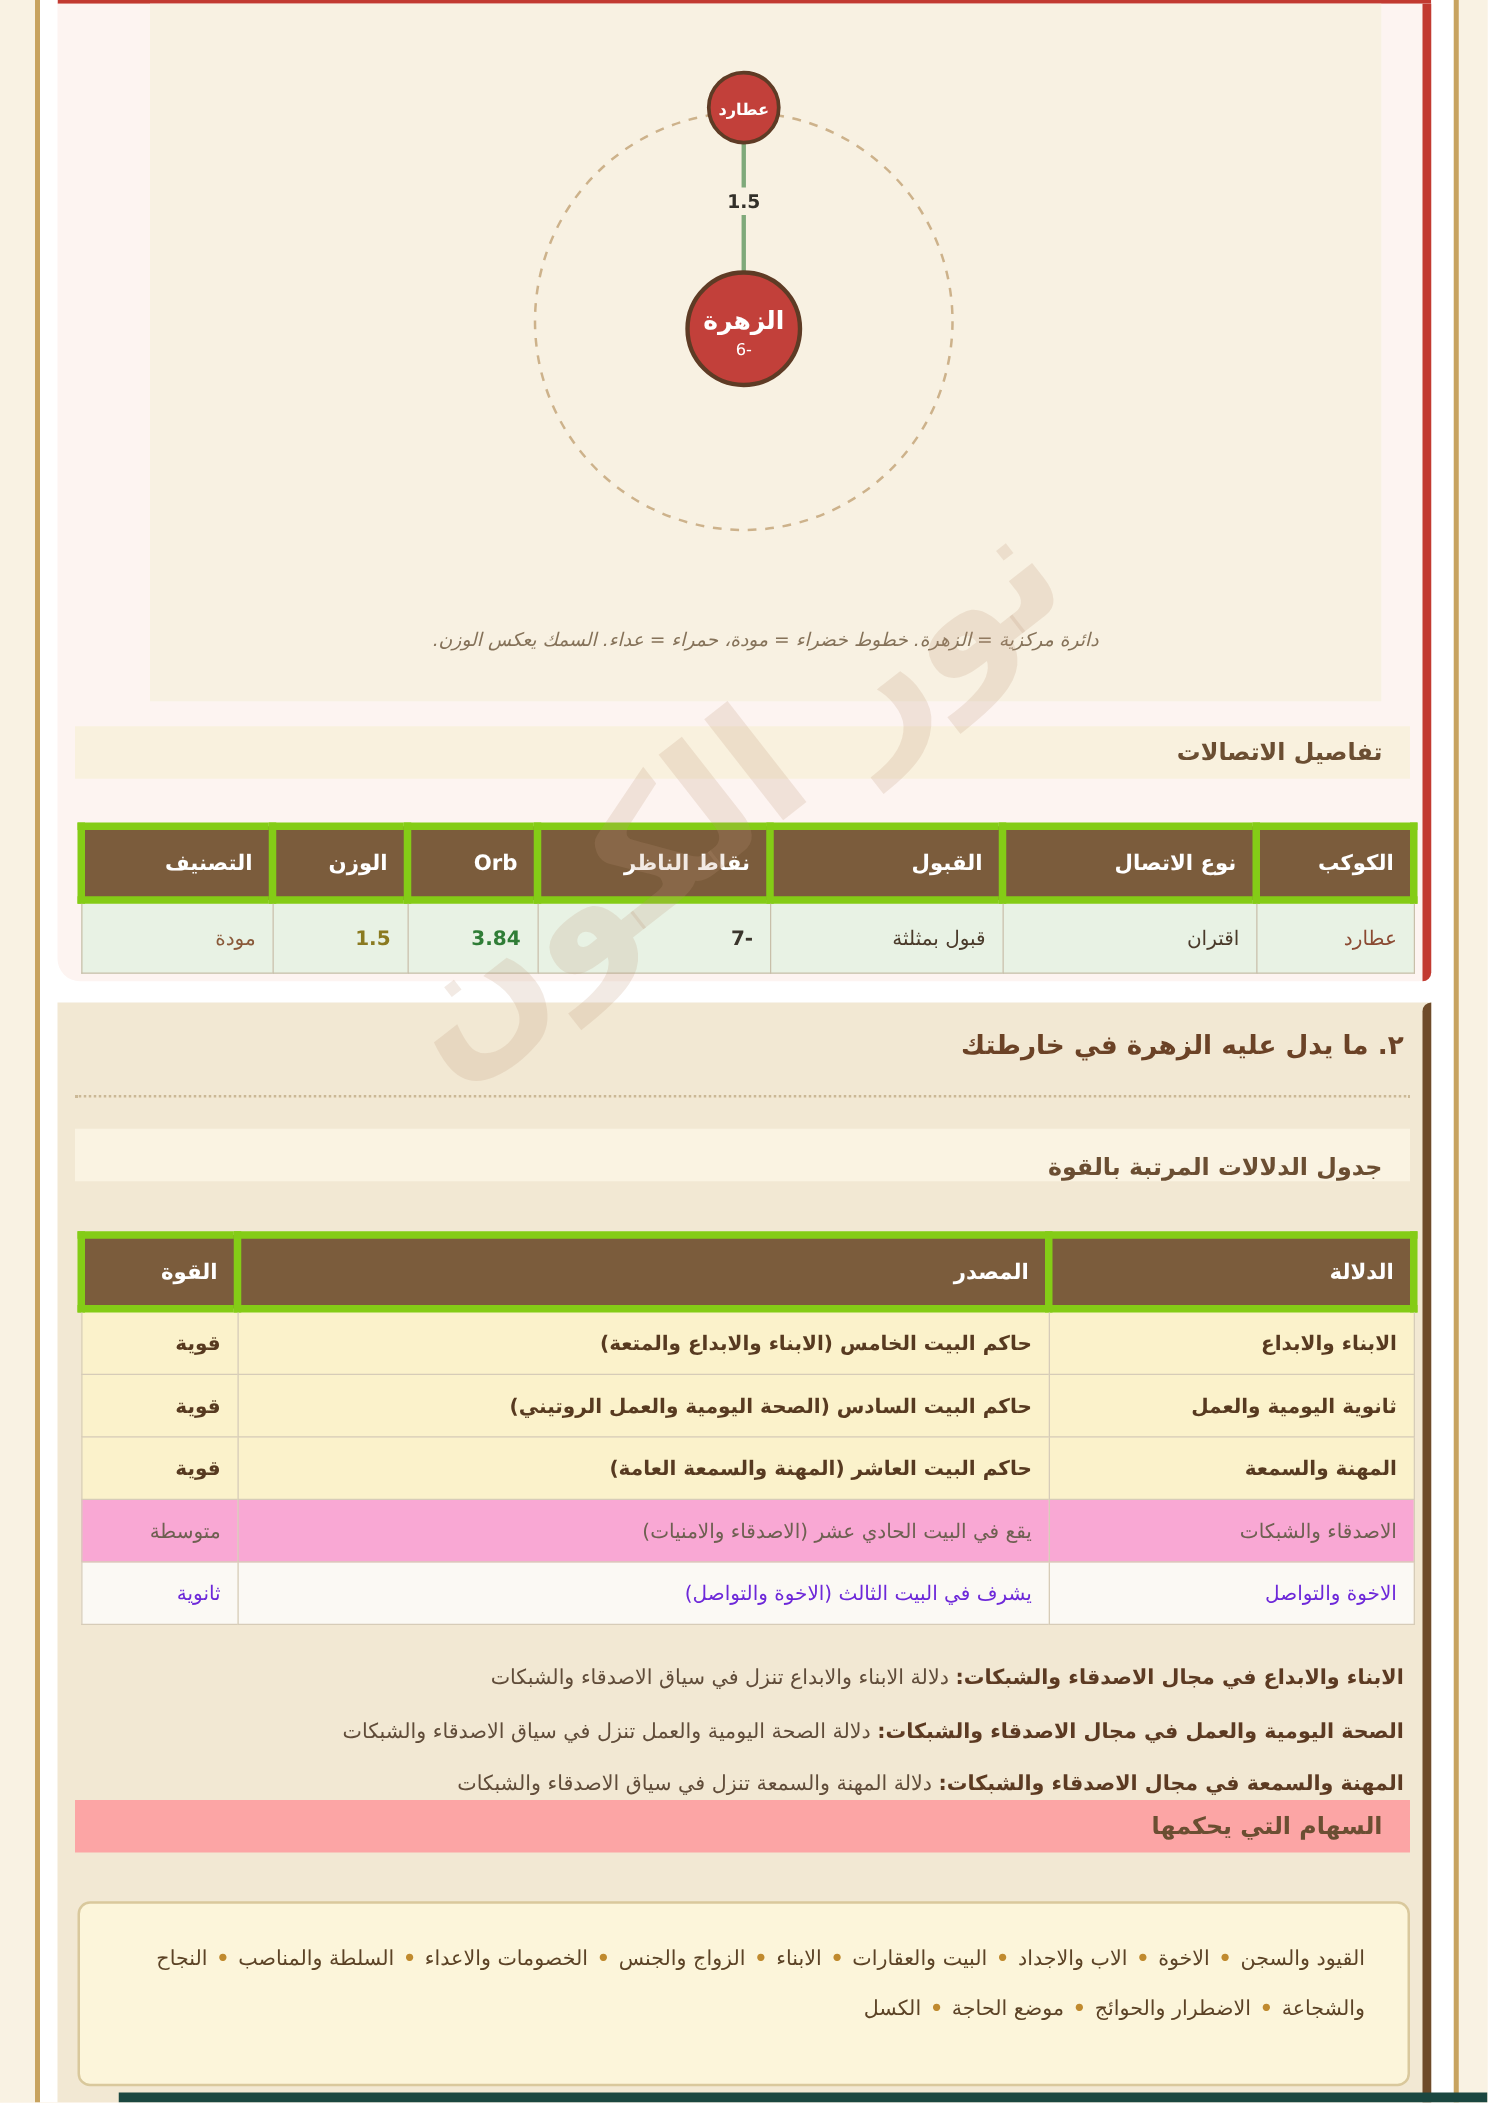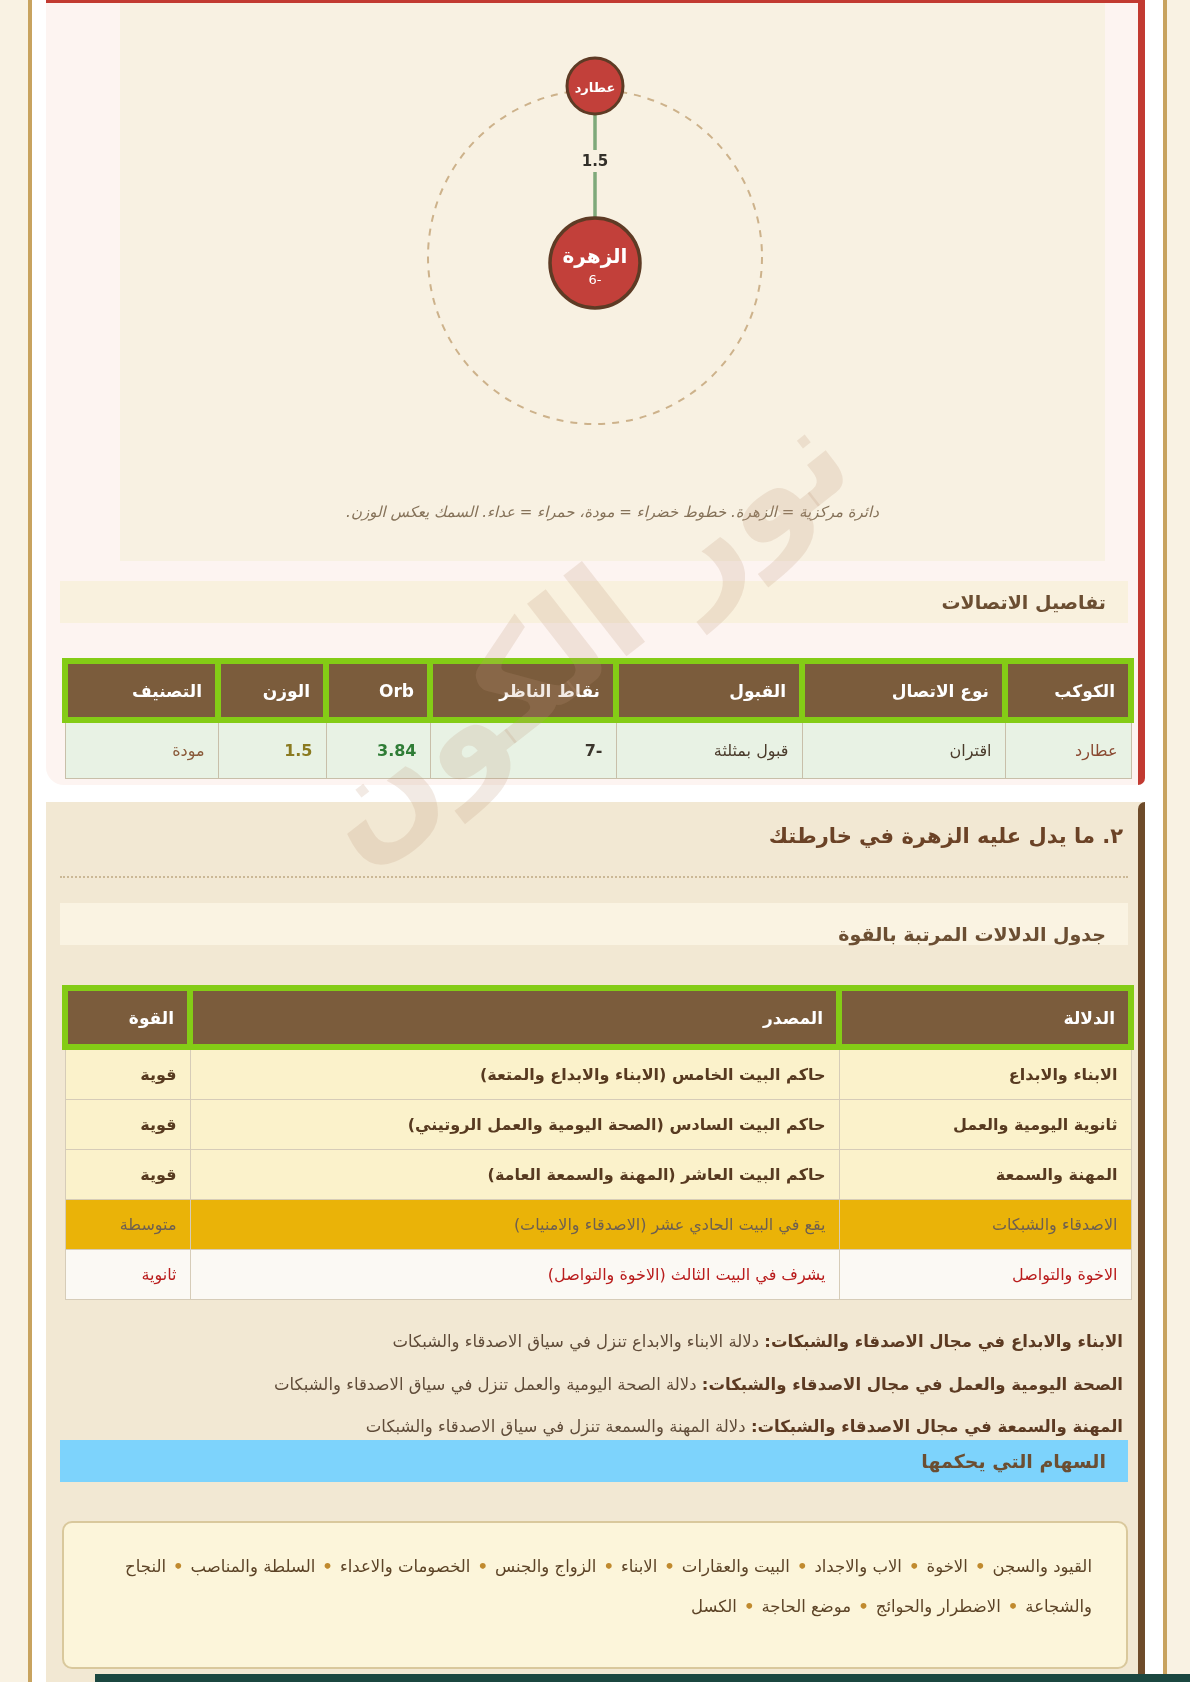--- a/index.html
+++ b/index.html
@@ -86,29 +86,29 @@
   .card2 .edge{background:#6E4B2A;border-radius:18px 0 0 0;}
   .card2 h2{
     position:absolute;top:22px;right:22px;margin:0;
     font-size:21px;color:#6B4226;font-weight:bold;text-align:right;
   }
   .dotted-sep{
     position:absolute;top:74px;left:14px;width:1068px;height:0;
     border-top:2px dotted #CBB896;
   }
   .band2{top:101px;background:#FAF3E2;align-items:flex-end;}
-  .band3{top:638px;background:#7dd3fc;}
+  .band3{top:638px;background:#fca5a5;}
   .tbl2{left:16px;top:183px;width:1066px;}
   .tbl2 td{
     border:1px solid #D6CCB8;height:49px;
     text-align:right;padding:0 13px;
   }
   .tbl2 tr.tier-strong td{background:#FBF2CB;color:#573A20;font-weight:bold;}
-  .tbl2 tr.tier-medium td{background:#eab308;color:#6E6051;}
-  .tbl2 tr.tier-minor  td{background:#FBF9F4;color:#b91c1c;}
+  .tbl2 tr.tier-medium td{background:#f9a8d4;color:#6E6051;}
+  .tbl2 tr.tier-minor  td{background:#FBF9F4;color:#6d28d9;}
   .notes{
     position:absolute;top:500px;right:22px;left:30px;
     font-size:16.5px;line-height:1.55;color:#604C39;margin-top:27px;
   }
   .notes p{margin:0 0 17px 0;}
   .note-lead{font-weight:bold;color:#5C3A22;}
   .lots-box{
     position:absolute;left:16px;top:719px;width:1066px;height:148px;
     box-sizing:border-box;
     background:#FCF5DA;border:2px solid #D9C89C;border-radius:10px;

